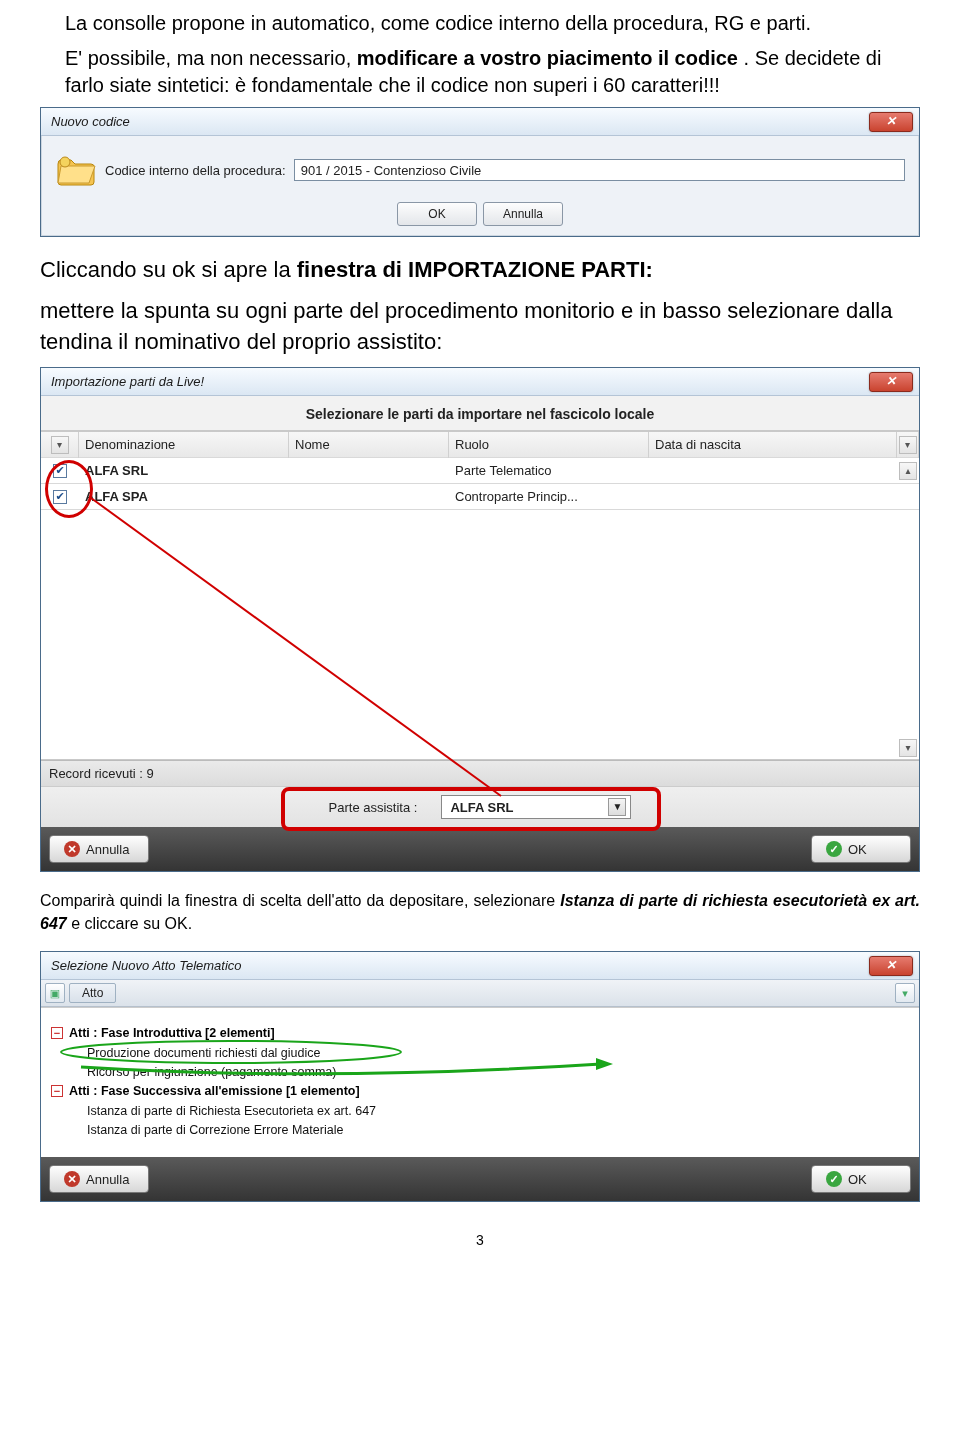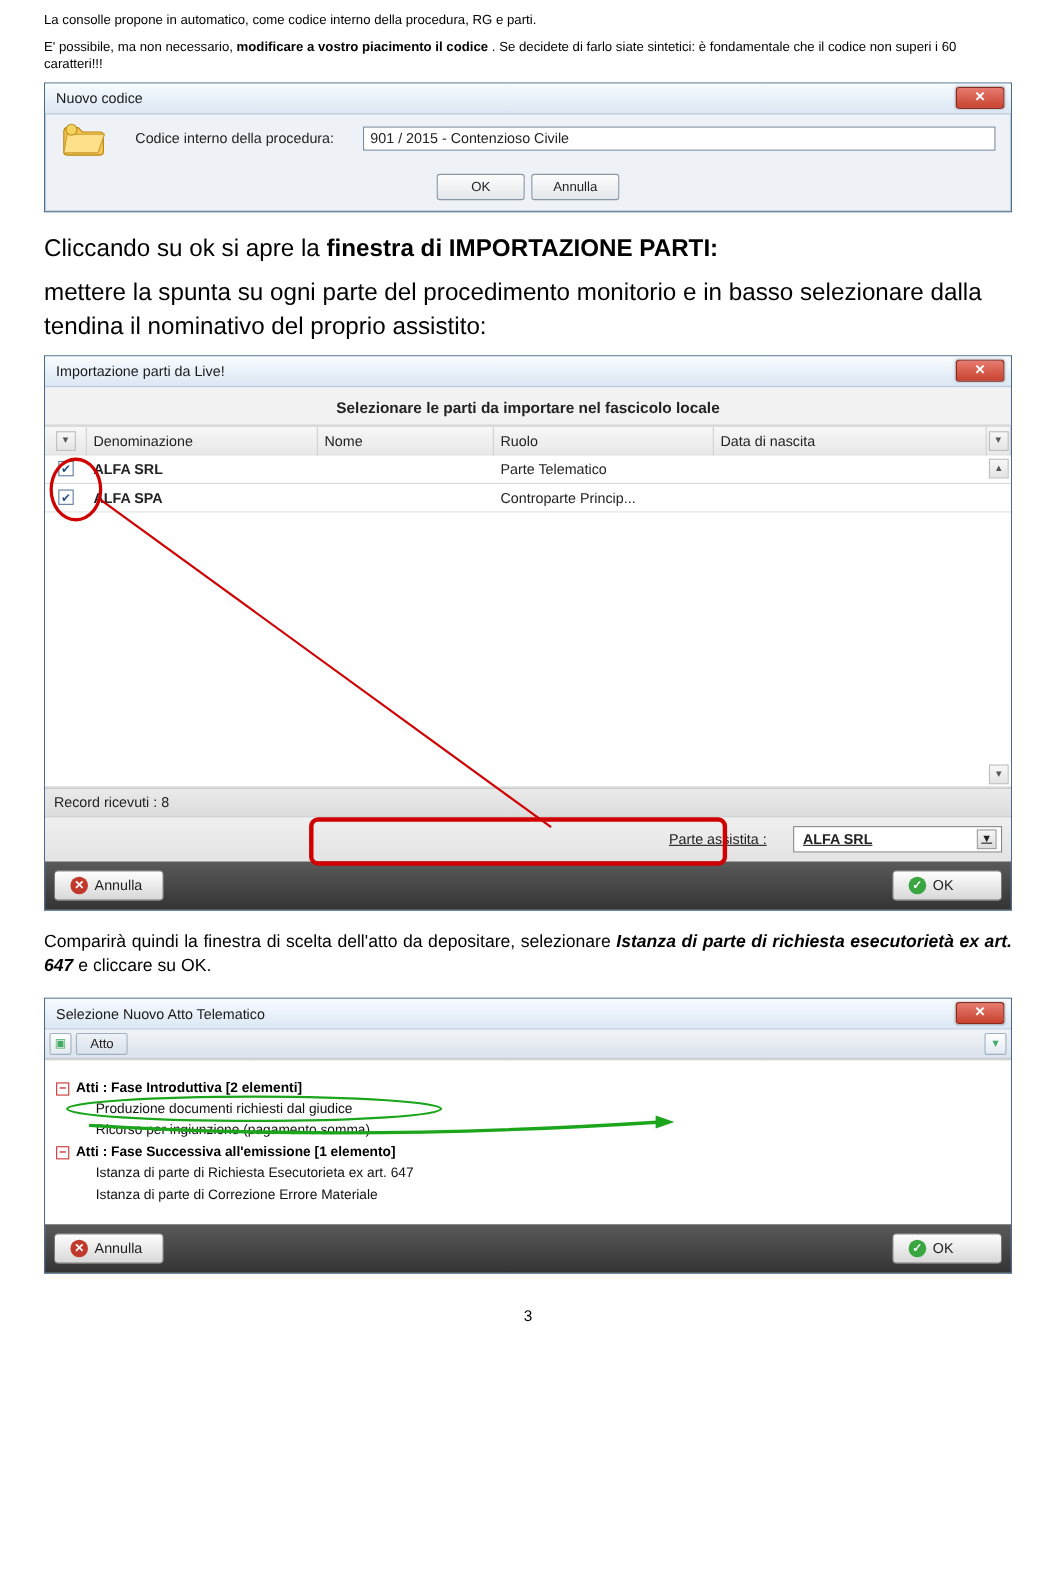--- a/index.html
+++ b/index.html
@@ -3,53 +3,54 @@
 <meta charset="utf-8">
 <style>
   * { box-sizing: border-box; margin: 0; padding: 0; }
   body {
     width: 960px;
     background: #fff;
     font-family: "Segoe UI", Arial, sans-serif;
     color: #000;
     padding: 10px 40px 30px 40px;
   }
-  .intro { font-size: 12px; line-height: 1.35; margin-bottom: 8px; }
+  .intro { font-size: 20px; line-height: 1.35; margin-bottom: 8px; margin-left: 25px; }
   .bold { font-weight: bold; }
   .bi { font-weight: bold; font-style: italic; }
 
   
   .dlg {
     border: 1px solid #4a6b8a;
     background: #eef2f7;
     font-family: "Segoe UI", Tahoma, sans-serif;
     font-size: 13px;
     color: #222;
     margin: 6px 0 18px 0;
     box-shadow: 0 0 0 1px #ccd6e0 inset;
   }
   .dlg-titlebar {
     height: 28px;
     background: linear-gradient(#f7fbff, #dbe7f3);
     border-bottom: 1px solid #b4c4d6;
     display: flex; align-items: center; justify-content: space-between;
     padding: 0 6px 0 10px;
+    font-style: italic;
   }
   .dlg-title { font-size: 13px; color: #1a1a1a; }
   .close-btn {
     width: 44px; height: 20px;
     background: linear-gradient(#e67b6f, #c9432f);
     border: 1px solid #8a2a1d; border-radius: 3px;
     color: #fff; font-weight: bold; text-align: center;
     font-size: 12px; line-height: 17px;
     box-shadow: 0 0 2px rgba(0,0,0,.3);
   }
   .dlg1-body {
-    padding: 4px 14px 8px 14px;
-    display: flex; align-items: center; gap: 26px;
+    padding: 16px 14px 8px 14px;
+    display: flex; align-items: center; gap: 8px;
   }
   .folder-icon {
     width: 42px; height: 36px; position: relative;
   }
   .folder-icon svg { width: 42px; height: 36px; }
   .label1 { font-size: 13px; }
   .field1 {
     flex: 1; height: 22px; border: 1px solid #7a8ea2;
     background: #fff; padding: 0 6px; font-size: 13px;
     display: flex; align-items: center;
@@ -109,24 +110,23 @@
   }
   .grid-blank { height: 250px; background:#fff; border-bottom:1px solid #c9c9c9; position:relative;}
   .grid-blank .scroll-btn { position:absolute; right:2px; bottom:2px; }
 
   .records {
     background: linear-gradient(#eaeaea,#dcdcdc);
     font-size: 13px; padding: 5px 8px; border-top:1px solid #bbb;
   }
   .assist-row {
     background: linear-gradient(#efefef,#e3e3e3);
-    padding: 8px; display:flex; justify-content:flex-end; align-items:center; gap:24px;
+    padding: 8px; display:flex; justify-content:center; align-items:center; gap:24px;
     border-top:1px solid #ccc;
     position: relative;
-    text-decoration: underline;
   }
   .assist-label { font-size:13px; }
   .assist-select {
     width: 190px; height:24px; border:1px solid #888; background:#fff;
     display:flex; align-items:center; justify-content:space-between;
     padding: 0 4px 0 8px; font-weight:bold; font-size:13px;
   }
   .assist-select .dd {
     width:18px; height:18px; background:linear-gradient(#f5f5f5,#ddd);
     border:1px solid #999; font-size:10px; text-align:center; line-height:16px;
@@ -260,21 +260,21 @@
       <div></div>
       <div>Controparte Princip...</div>
       <div></div>
       <div></div>
     </div>
     <div class="grid-blank">
       <div class="scroll-btn">▾</div>
     </div>
   </div>
 
-  <div class="records">Record ricevuti : 8</div>
+  <div class="records">Record ricevuti : 9</div>
 
   <div class="assist-row">
     <span class="assist-label">Parte assistita :</span>
     <div class="assist-select">
       <span>ALFA SRL</span>
       <div class="dd">▼</div>
     </div>
     <div class="red-box-anno" style="left:240px; top:0px; width:380px; height:44px;"></div>
   </div>
 

